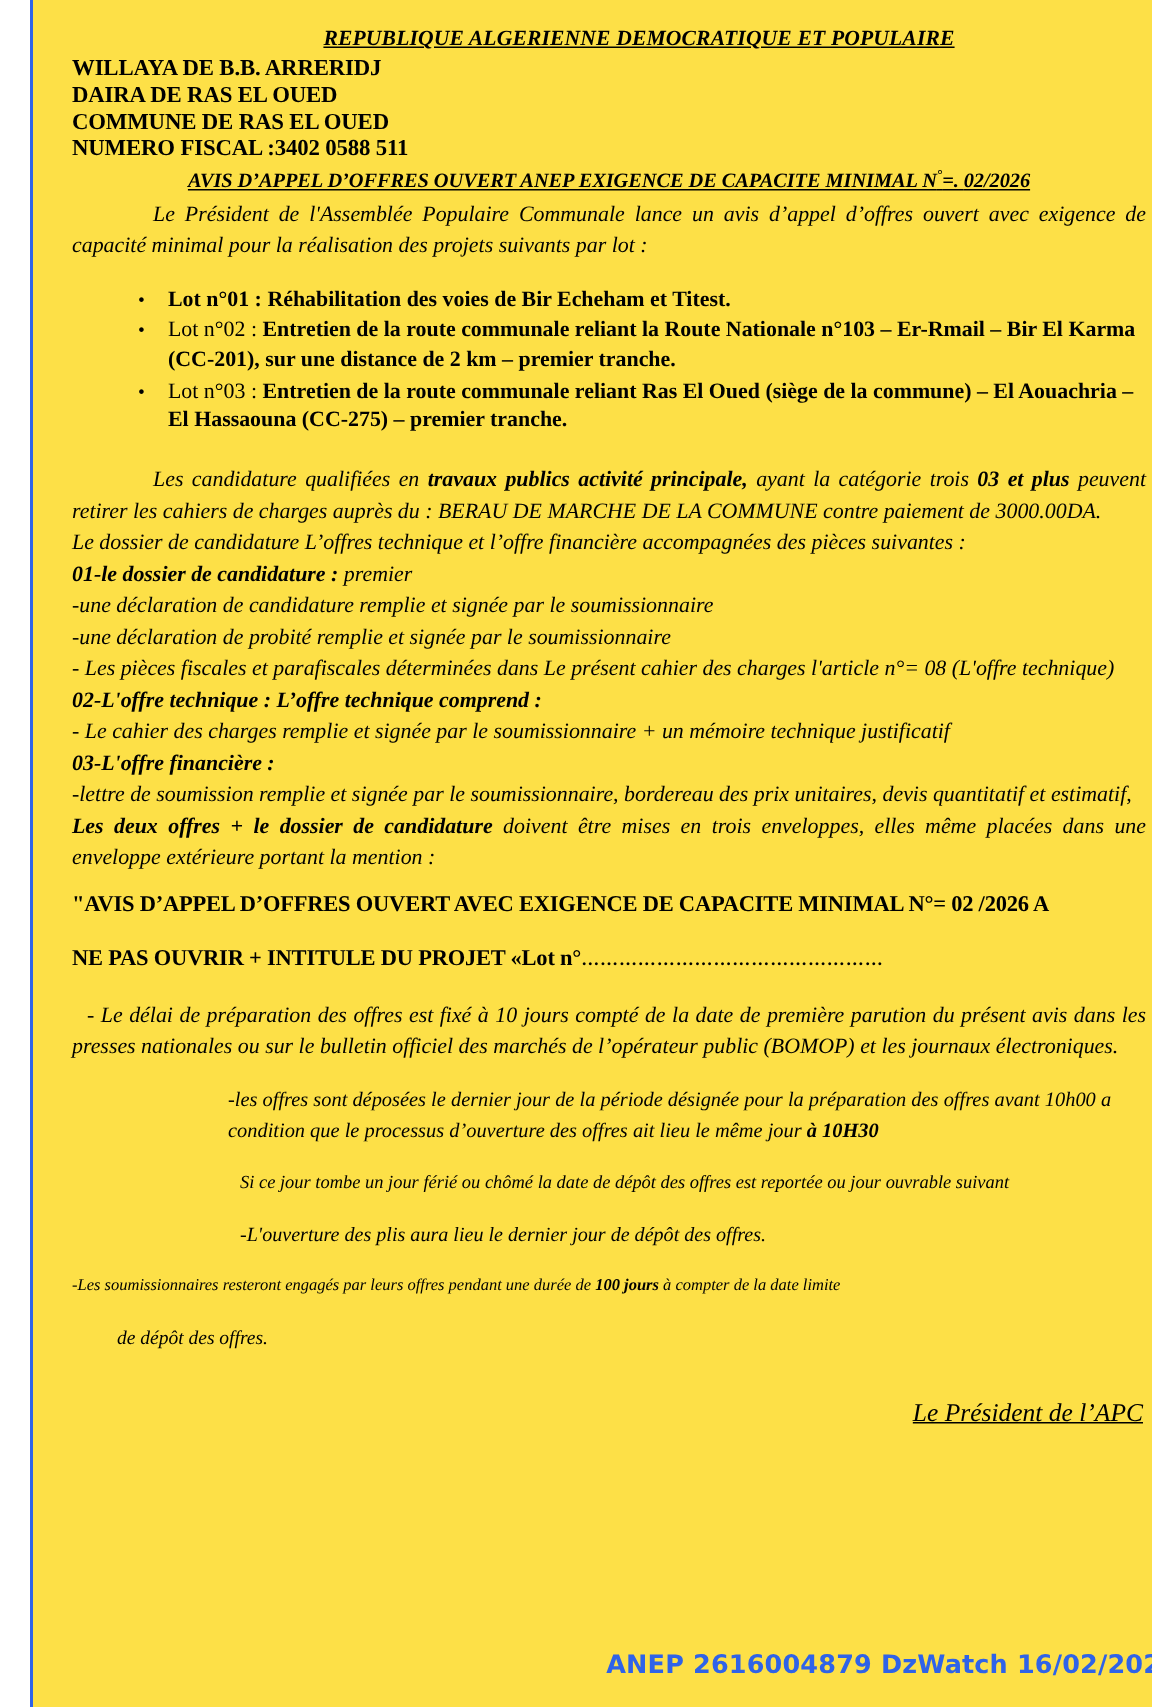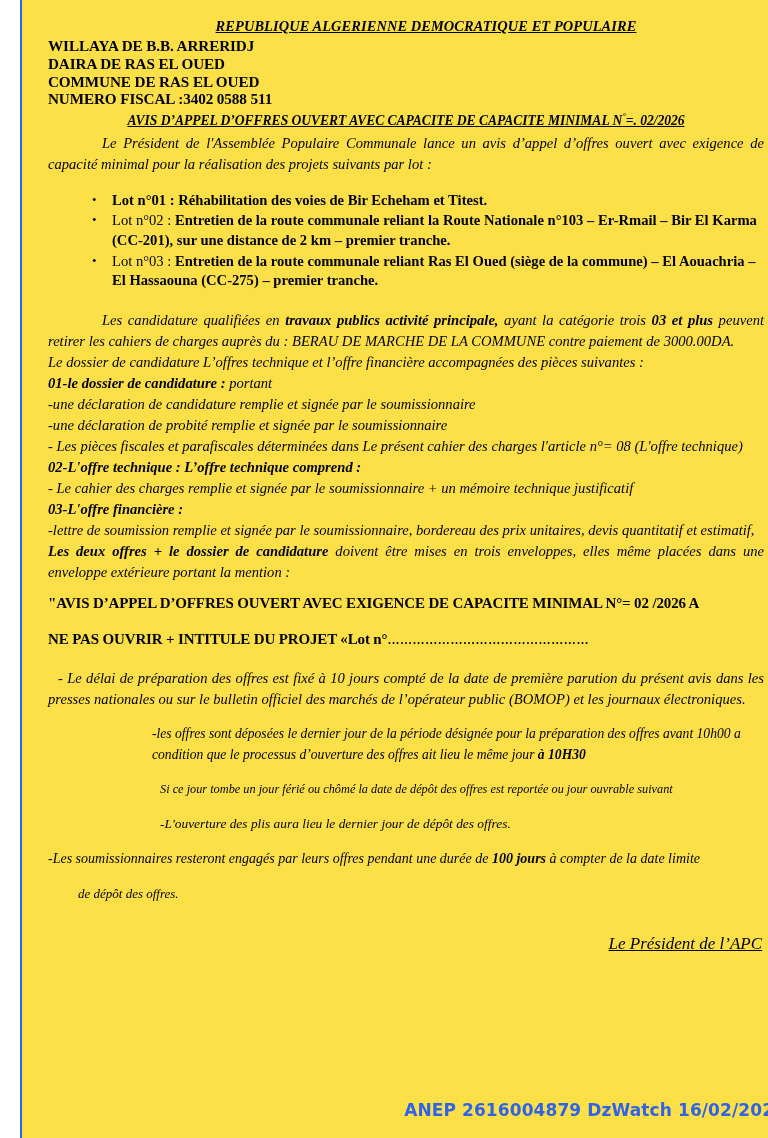--- a/index.html
+++ b/index.html
@@ -122,21 +122,21 @@
   }
   .dots {
     font-size: 12px;
     letter-spacing: 0.6px;
   }
 
   
   .p-ind1 { margin-left: 104px; font-style: italic; font-size: 13.6px; line-height: 21px; }
   .p-ind2 { margin-left: 112px; font-style: italic; font-size: 12.3px; line-height: 21px; }
   .p-ind3 { margin-left: 112px; font-style: italic; font-size: 13.4px; line-height: 21px; }
-  .p-hang { font-style: italic; font-size: 14px; line-height: 21px; text-align: justify; }
+  .p-hang { font-style: italic; font-size: 11px; line-height: 21px; text-align: justify; }
   .p-hang-2 { margin-left: 30px; font-style: italic; font-size: 13px; line-height: 21px; }
 
   
   .signature {
     text-align: right;
     font-weight: normal;
     font-style: italic;
     font-size: 17px;
     text-decoration: underline;
     margin-top: 30px;
@@ -162,37 +162,37 @@
 <div class="page" style="border-left-color: rgb(47, 99, 232); border-right-color: rgb(47, 99, 232);">
   <div class="doc">
 
     <div class="title-main">REPUBLIQUE ALGERIENNE DEMOCRATIQUE ET POPULAIRE</div>
 
     <div class="org-line">WILLAYA DE B.B. ARRERIDJ</div>
     <div class="org-line">DAIRA DE RAS EL OUED</div>
     <div class="org-line">COMMUNE DE RAS EL OUED</div>
     <div class="org-line">NUMERO FISCAL :3402 0588 511</div>
 
-    <div class="notice-title"><span>AVIS D’APPEL D’OFFRES OUVERT AVEC CAPACITE DE CAPACITE MINIMAL N</span><span class="sup">°</span><span>=. </span><span class="bi">02/2026</span></div>
+    <div class="notice-title"><span>AVIS D’APPEL D’OFFRES OUVERT ANEP EXIGENCE DE CAPACITE MINIMAL N</span><span class="sup">°</span><span>=. </span><span class="bi">02/2026</span></div>
 
     <p class="p p-intro">Le Président de l'Assemblée Populaire Communale lance un avis d’appel d’offres ouvert avec exigence de capacité minimal pour la réalisation des projets suivants par lot :</p>
 
     <ul class="lots">
       <li><span class="b">Lot n°01 :</span> <span class="b">Réhabilitation des voies de Bir Echeham et Titest.</span></li>
       <li><span>Lot n°02 :</span> <span class="b">Entretien de la route communale reliant la Route Nationale n°103 – Er-Rmail – Bir El Karma (CC-201), sur une distance de 2 km – premier tranche.</span></li>
       <li><span>Lot n°03 :</span> <span class="b">Entretien de la route communale reliant Ras El Oued (siège de la commune) – El Aouachria – El Hassaouna (CC-275) – premier tranche.</span></li>
     </ul>
 
     <div class="gap-md"></div>
 
     <p class="p" style="text-indent:54px;"><span>Les candidature qualifiées en </span><span class="bi">travaux publics activité principale,</span><span> ayant la catégorie trois </span><span class="bi">03 et plus</span><span> peuvent retirer les cahiers de charges auprès du : BERAU DE MARCHE DE LA COMMUNE contre paiement de 3000.00DA.</span></p>
 
     <p class="p">Le dossier de candidature L’offres technique et l’offre financière accompagnées des pièces suivantes :</p>
 
-    <p class="h-num"><span class="bi">01-le dossier de candidature :</span><span> portant</span></p>
+    <p class="h-num"><span class="bi">01-le dossier de candidature :</span><span> premier</span></p>
     <p class="p">-une déclaration de candidature remplie et signée par le soumissionnaire</p>
     <p class="p">-une déclaration de probité remplie et signée par le soumissionnaire</p>
     <p class="p">- Les pièces fiscales et parafiscales déterminées dans Le présent cahier des charges l'article n°= 08 (L'offre technique)</p>
 
     <p class="h-num bi">02-L'offre technique : L’offre technique comprend :</p>
     <p class="p">- Le cahier des charges remplie et signée par le soumissionnaire + un mémoire technique justificatif</p>
 
     <p class="h-num bi">03-L'offre financière :</p>
     <p class="p">-lettre de soumission remplie et signée par le soumissionnaire, bordereau des prix unitaires, devis quantitatif et estimatif,</p>
 

